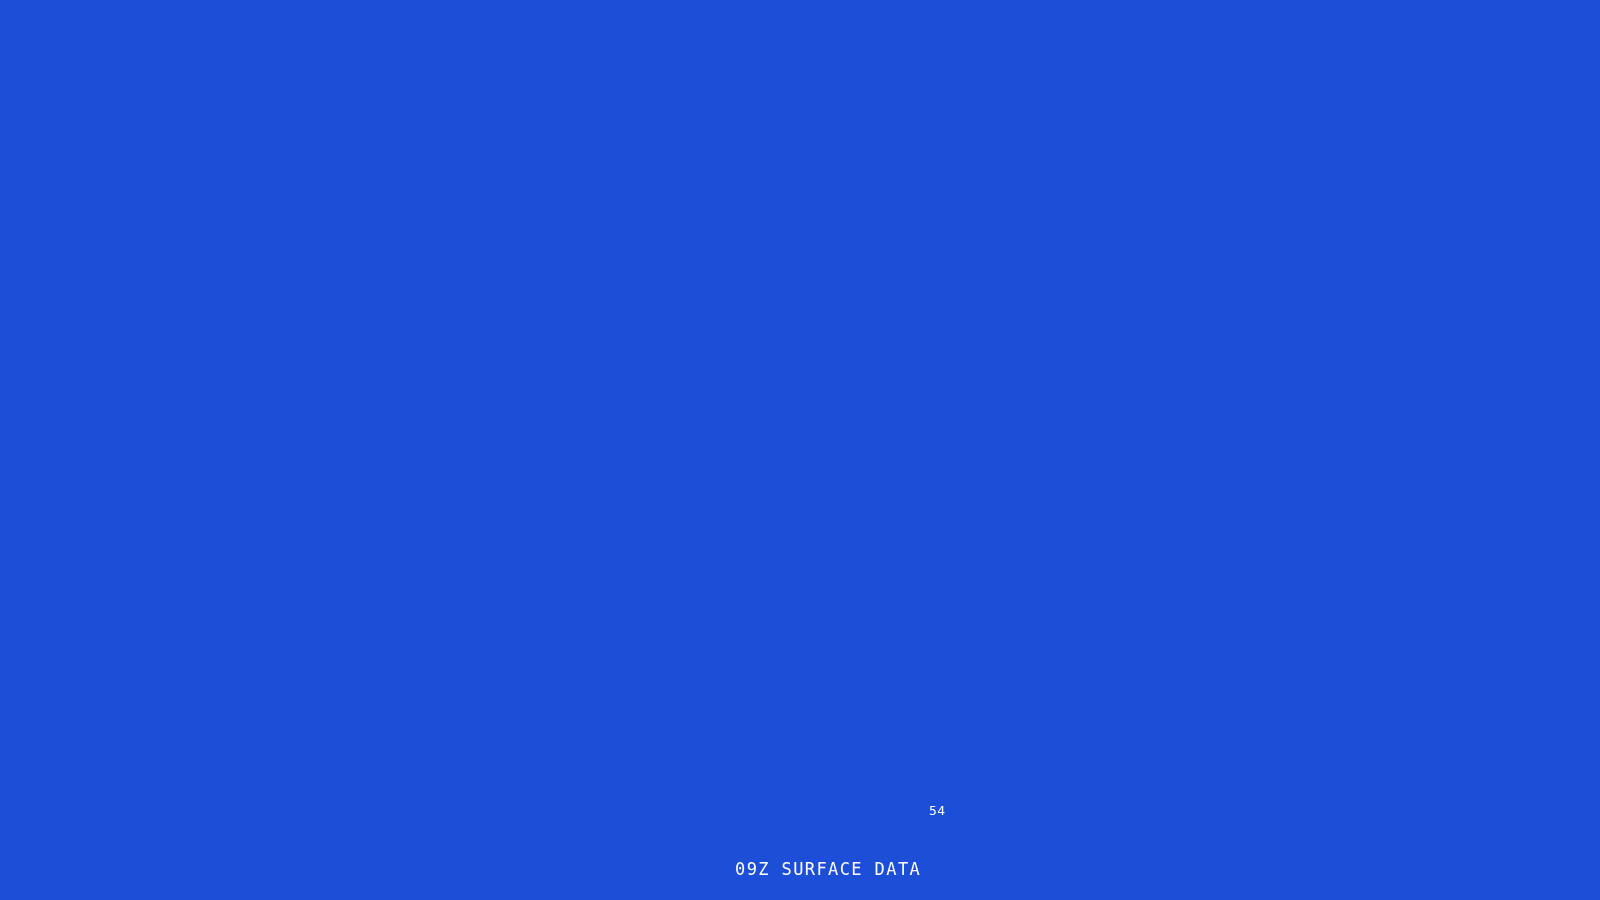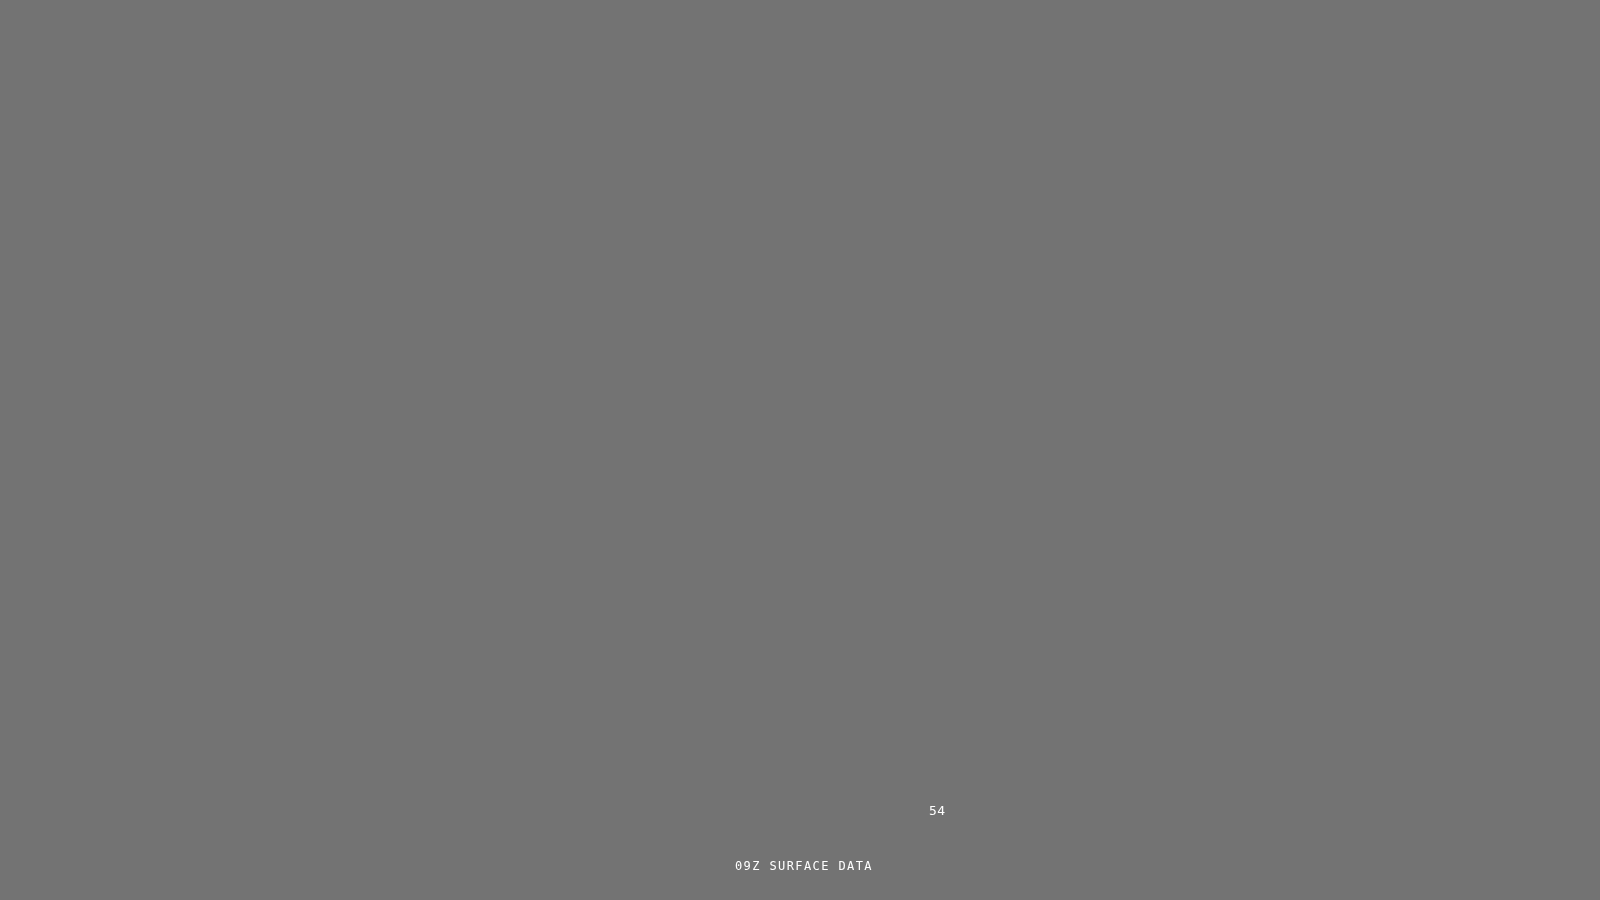--- a/index.html
+++ b/index.html
@@ -11,32 +11,32 @@
     width: 1600px;
     height: 900px;
     overflow: hidden;
     position: relative;
     font-family: "DejaVu Sans Mono", monospace;
     color: #ffffff;
   }
   .screen {
     position: absolute;
     inset: 0;
-    background: #737373;
+    background: #1d4ed8;
   }
   .station-value {
     position: absolute;
     font-size: 13px;
     letter-spacing: 0.5px;
     color: #ffffff;
     white-space: nowrap;
   }
   .caption {
     position: absolute;
-    font-size: 12px;
+    font-size: 17px;
     letter-spacing: 1.4px;
     color: #ffffff;
     white-space: nowrap;
   }
 </style>
 </head>
 <body>
 
 <div class="screen">
   <div class="station-value" style="left:929px; top:803px;">54</div>

